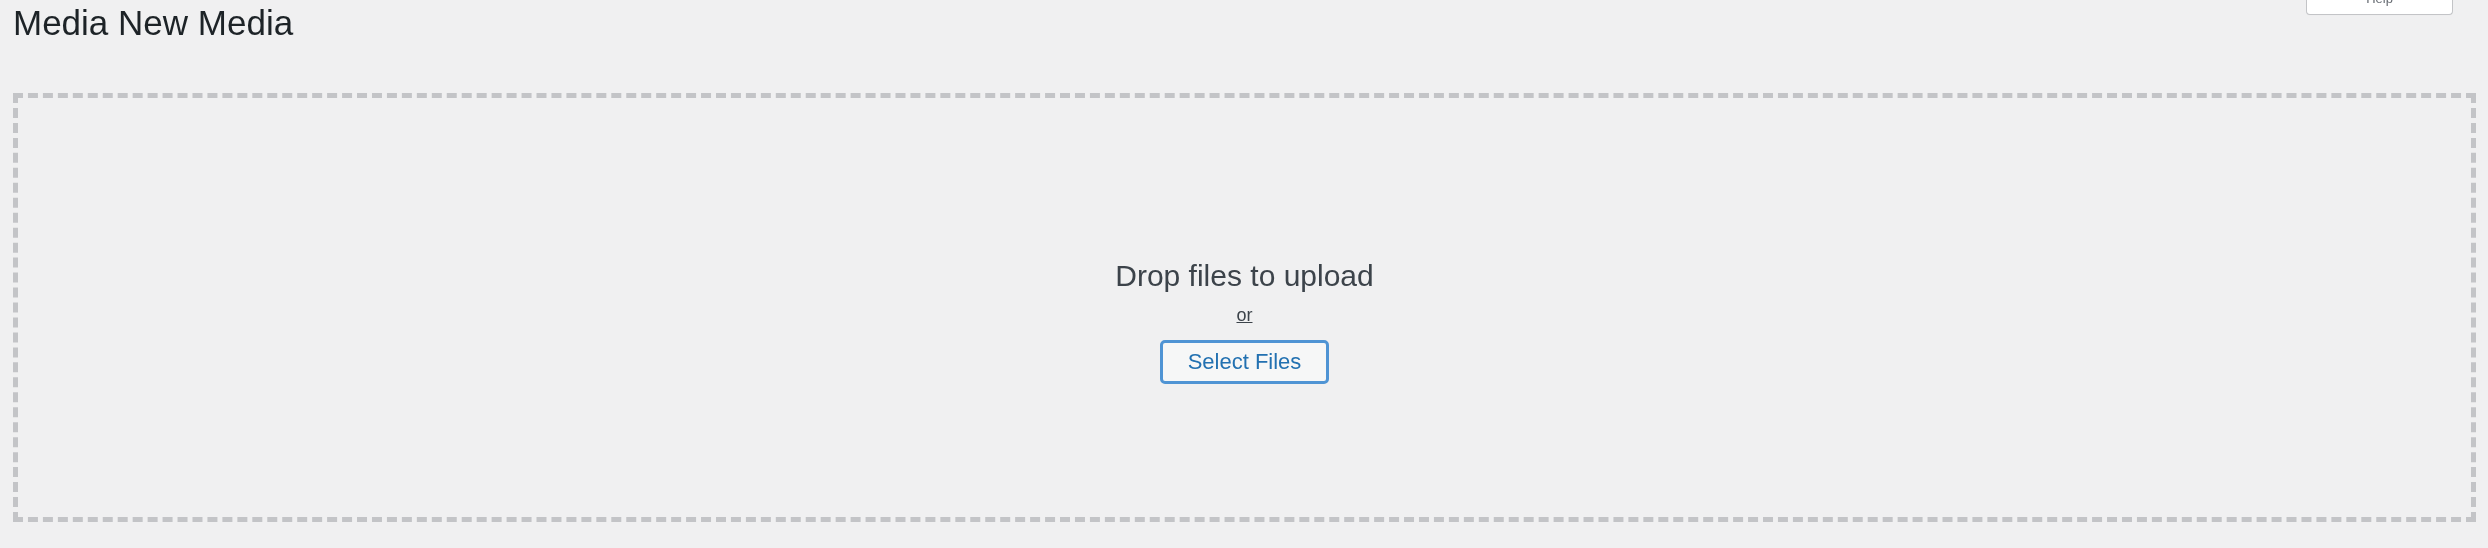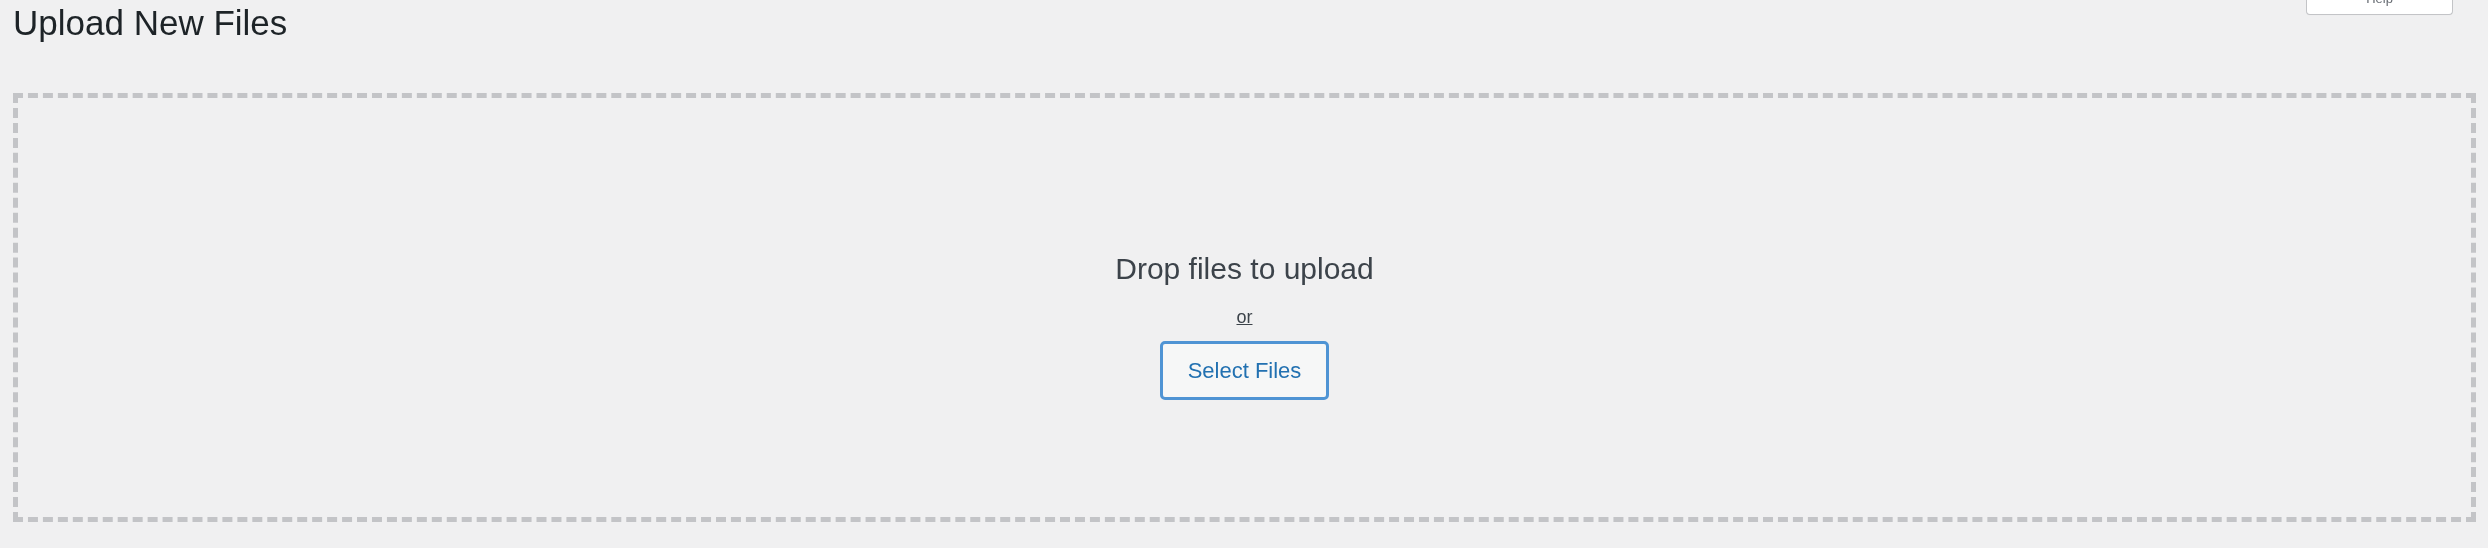--- a/index.html
+++ b/index.html
@@ -75,21 +75,21 @@
   }
 
   .drop-instructions {
     display: flex;
     flex-direction: column;
     align-items: center;
     transform: translateY(12px);
   }
 
   .drop-heading {
-    margin: 9px;
+    margin: 0;
     font-size: 30px;
     font-weight: 400;
     line-height: 1.4;
     color: #3c434a;
     white-space: nowrap;
   }
 
   .drop-or {
     margin: 6px 0 0 0;
     font-size: 18px;
@@ -98,21 +98,21 @@
     color: #3c434a;
     text-decoration: underline;
   }
 
   .select-files-button {
     margin-top: 11px;
     box-sizing: border-box;
     display: inline-flex;
     align-items: center;
     justify-content: center;
-    height: 59px;
+    height: 44px;
     padding: 0 25px;
     font-family: "Liberation Sans", sans-serif;
     font-size: 22px;
     line-height: 1;
     color: #2271b1;
     background: #f6f7f7;
     border: 3px solid #4f94d4;
     border-radius: 5px;
     cursor: pointer;
     white-space: nowrap;
@@ -120,21 +120,21 @@
 </style>
 </head>
 <body>
 
 <div class="help-tab-wrap">
   <div class="help-tab">
     <span>Help</span>
   </div>
 </div>
 
-<h1 class="page-title">Upload New Files</h1>
+<h1 class="page-title">Media New Media</h1>
 
 <div class="upload-dropzone">
   <div class="drop-instructions">
     <p class="drop-heading">Drop files to upload</p>
     <p class="drop-or">or</p>
     <button class="select-files-button">
       <span>Select Files</span>
     </button>
   </div>
 </div>

